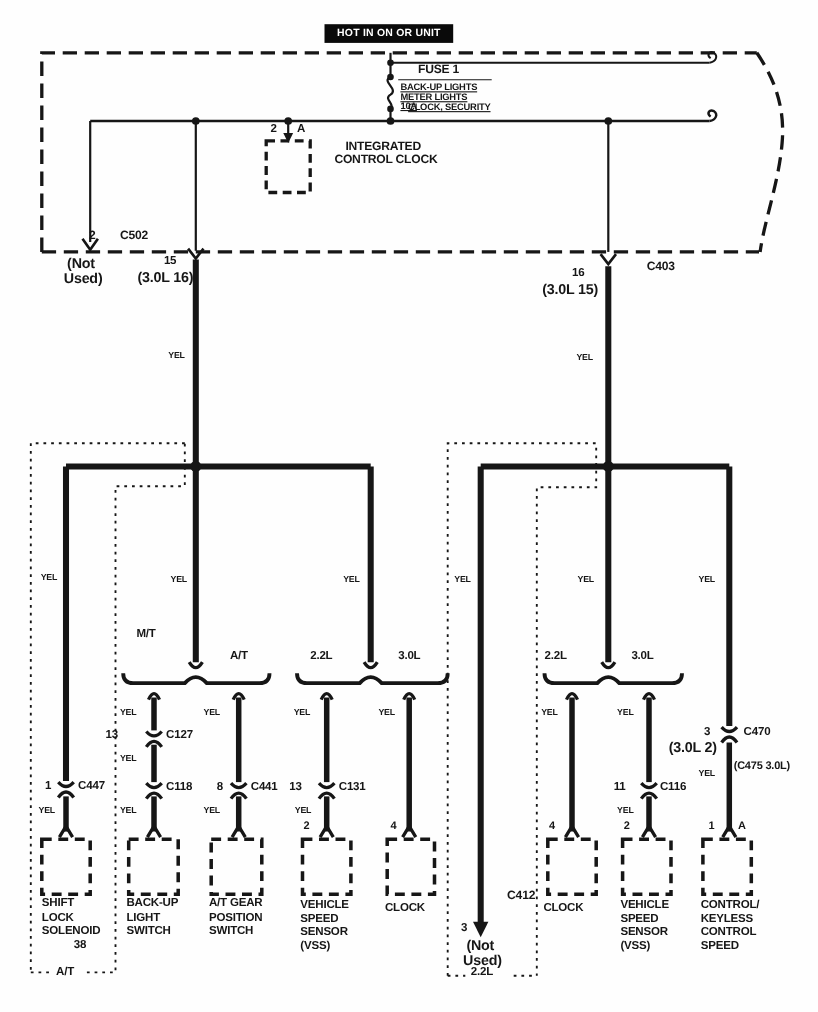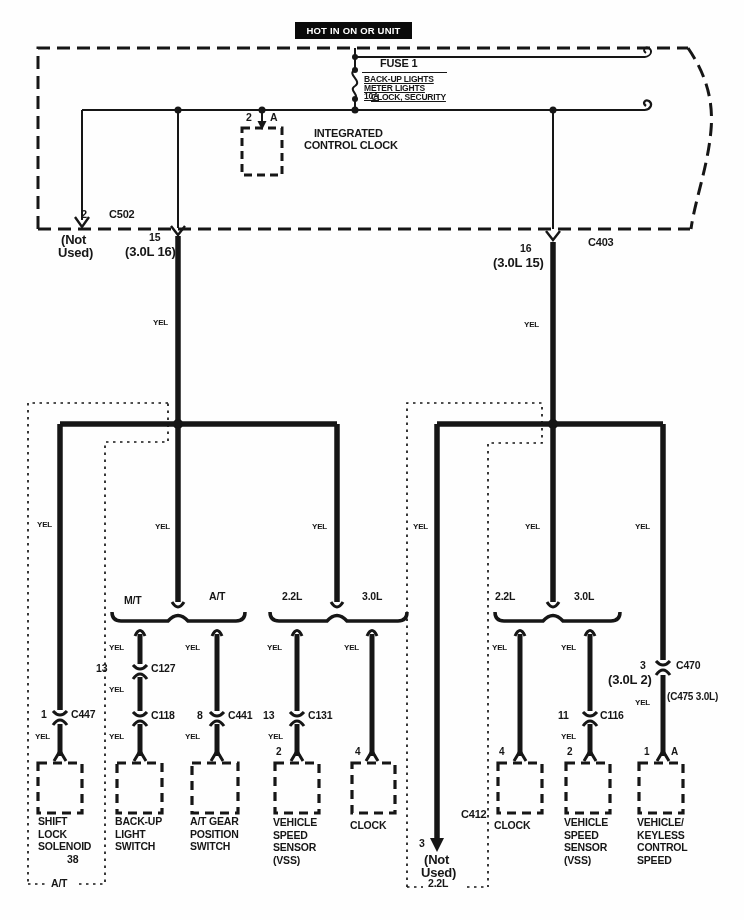--- a/index.html
+++ b/index.html
@@ -263,21 +263,21 @@
   <span class="lbl s105" style="left:600px;top:710px">C116</span>
   <span class="lbl s105" style="left:640px;top:660px">3</span>
   <span class="lbl s105" style="left:676px;top:660px">C470</span>
   <span class="lbl s95" style="left:608px;top:673px">(3.0L 2)</span>
   <span class="lbl s10" style="left:667px;top:692px">(C475 3.0L)</span>
   <span class="lbl s11" style="left:445px;top:809px">C412</span>
   <span class="lbl s105" style="left:419px;top:838px">3</span>
   <span class="lbl s95" style="left:424px;top:853px">(Not</span>
   <span class="lbl s95" style="left:421px;top:866px">Used)</span>
 
-  <span class="lbl s105" style="left:124px;top:595px">M/T</span>
+  <span class="lbl s105" style="left:124px;top:571px">M/T</span>
   <span class="lbl s105" style="left:209px;top:591px">A/T</span>
   <span class="lbl s105" style="left:282px;top:591px">2.2L</span>
   <span class="lbl s105" style="left:362px;top:591px">3.0L</span>
   <span class="lbl s105" style="left:495px;top:591px">2.2L</span>
   <span class="lbl s105" style="left:574px;top:591px">3.0L</span>
 
   <span class="lbl s10" style="left:276px;top:747px">2</span>
   <span class="lbl s10" style="left:355px;top:747px">4</span>
   <span class="lbl s10" style="left:499px;top:747px">4</span>
   <span class="lbl s10" style="left:567px;top:747px">2</span>
@@ -303,21 +303,21 @@
   <span class="lbl comp" style="left:273px;top:855px">(VSS)</span>
 
   <span class="lbl comp" style="left:350px;top:820px">CLOCK</span>
   <span class="lbl comp" style="left:494px;top:820px">CLOCK</span>
 
   <span class="lbl comp" style="left:564px;top:817px">VEHICLE</span>
   <span class="lbl comp" style="left:564px;top:830px">SPEED</span>
   <span class="lbl comp" style="left:564px;top:842px">SENSOR</span>
   <span class="lbl comp" style="left:564px;top:855px">(VSS)</span>
 
-  <span class="lbl comp" style="left:637px;top:817px">VEHICLE/</span>
+  <span class="lbl comp" style="left:637px;top:817px">CONTROL/</span>
   <span class="lbl comp" style="left:637px;top:830px">KEYLESS</span>
   <span class="lbl comp" style="left:637px;top:842px">CONTROL</span>
   <span class="lbl comp" style="left:637px;top:855px">SPEED</span>
 
   <span class="lbl s105" style="left:51px;top:878px">A/T</span>
   <span class="lbl s105" style="left:428px;top:878px">2.2L</span>
 
 </div>
 
 </body></html>

